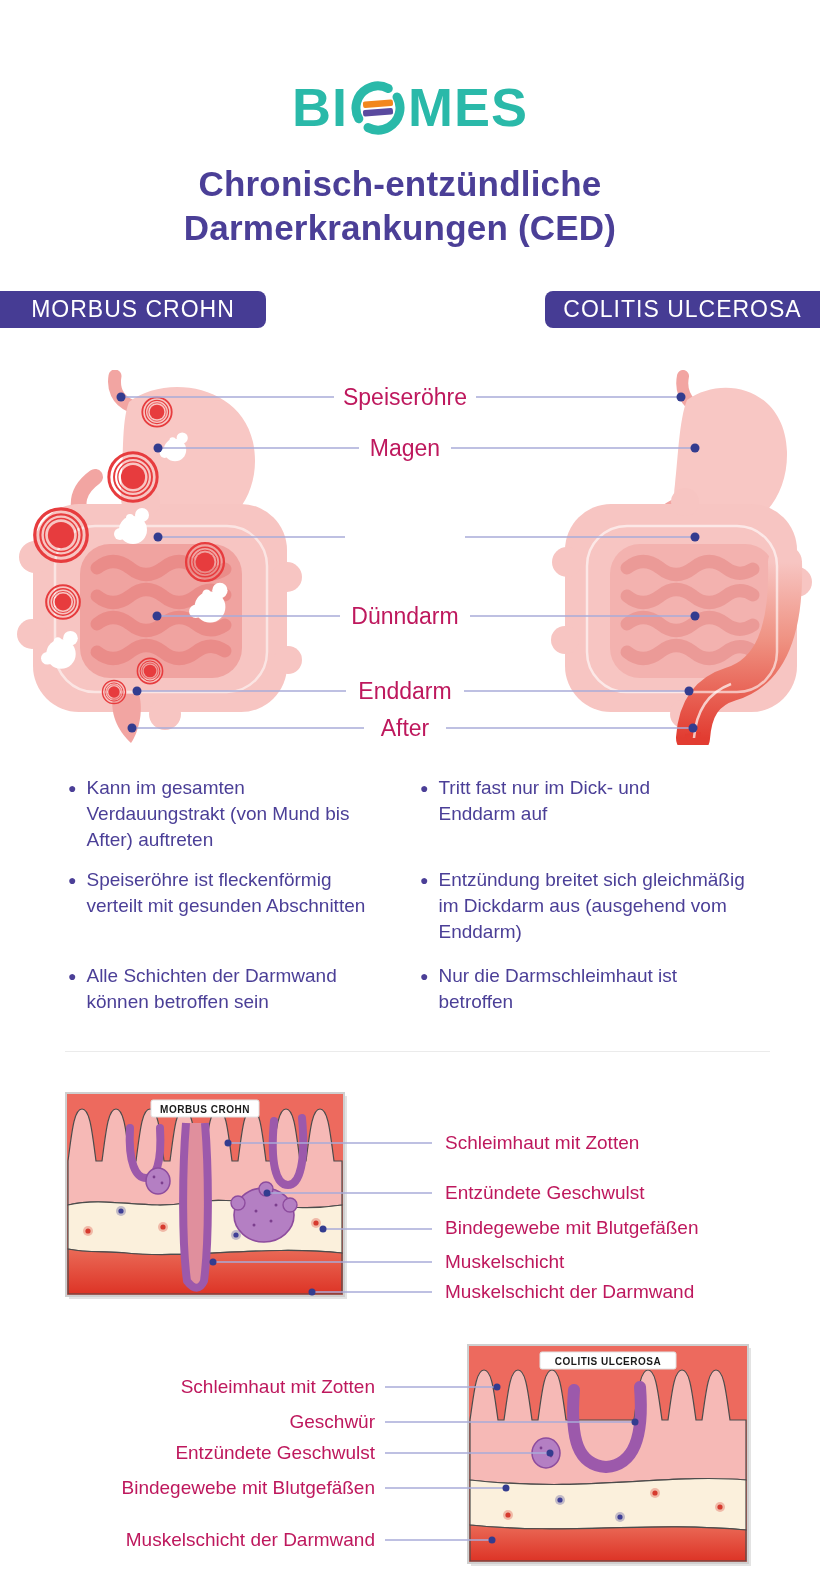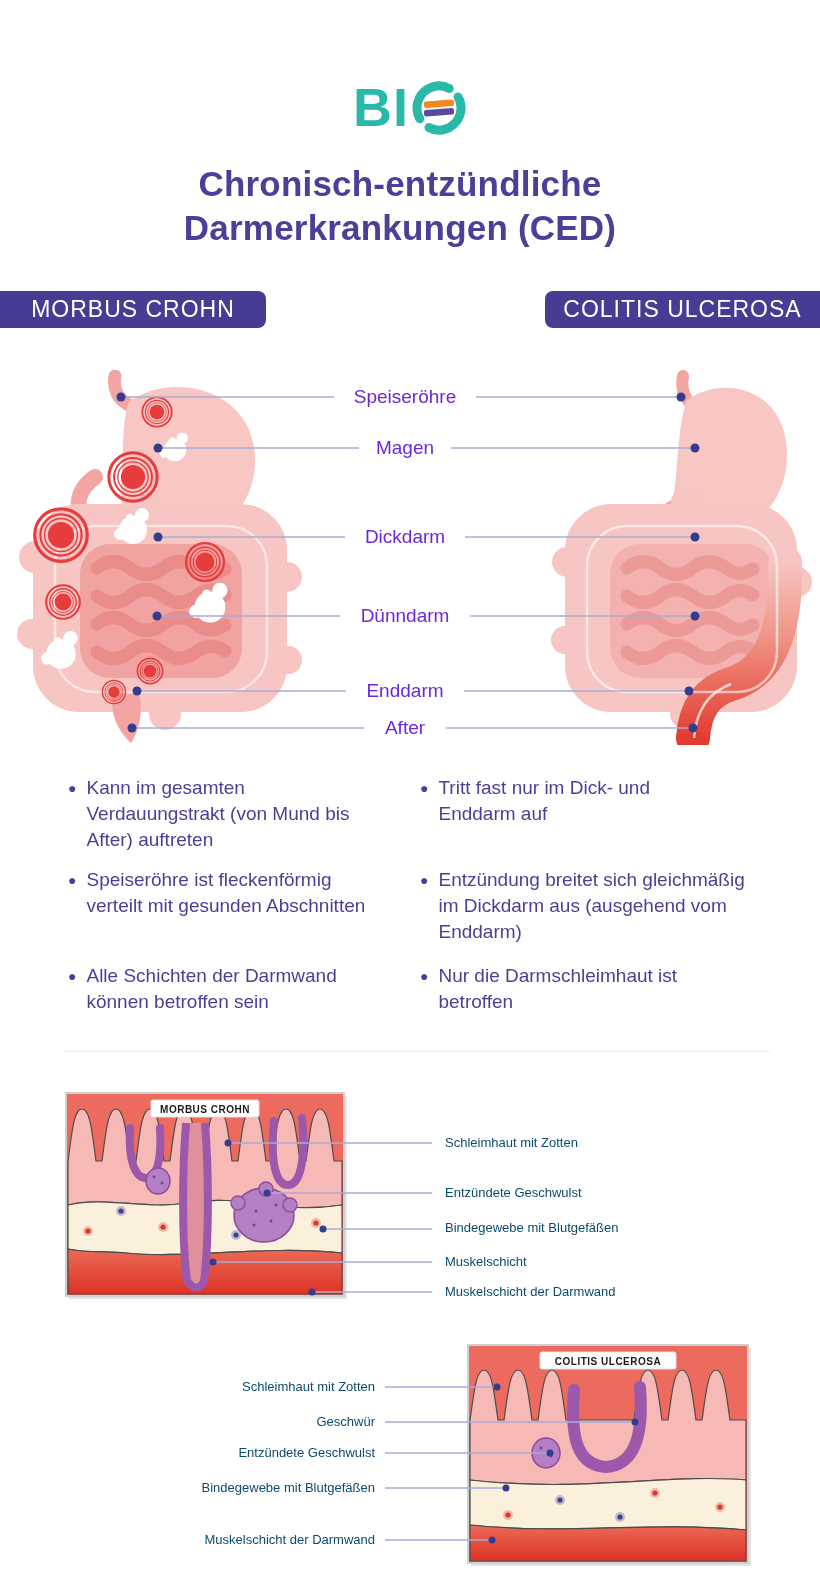--- a/index.html
+++ b/index.html
@@ -13,50 +13,51 @@
   .title{left:0;top:122px;width:800px;text-align:center;color:#4b3f97;
          font-size:35px;font-weight:700;line-height:44px;letter-spacing:.2px;}
 
   
   .badge{height:37px;background:#463c94;color:#fff;display:flex;align-items:center;justify-content:center;
          font-size:23px;letter-spacing:1px;font-weight:400;}
   .badge-left{left:0;top:251px;width:266px;border-radius:0 8px 8px 0;}
   .badge-right{left:545px;top:251px;width:275px;border-radius:8px 0 0 8px;}
 
   
-  .an-label{width:240px;left:285px;text-align:center;color:#6d28d9;font-size:19px;line-height:28px;height:28px;}
+  .an-label{width:240px;left:285px;text-align:center;color:#be185d;font-size:23px;line-height:28px;height:28px;}
 
   
   .bullet{display:flex;gap:10px;color:#4b3f97;font-size:19px;line-height:26px;}
   .b-dot{font-size:14px;line-height:26px;color:#4b3f97;}
 
   
   .divider{left:65px;top:1011px;width:705px;height:1px;background:#ebebeb;}
 
   
-  .t-label{color:#0c4a6e;font-size:13px;line-height:24px;height:24px;white-space:nowrap;}
+  .t-label{color:#be185d;font-size:19px;line-height:24px;height:24px;white-space:nowrap;}
   .t-label.right-align{text-align:right;}
 
   
   .bottom-bar{left:25px;top:1573px;width:770px;height:15px;background:#463c94;border-radius:8px;}
 
   svg{display:block;}
 </style>
 </head>
 <body>
 
 <div class="page">
 
   <div class="abs logo-row">
     <span class="logo-txt">BI</span>
     <svg width="56" height="56" viewBox="0 0 56 56">
       <circle cx="28" cy="29" r="22" fill="none" stroke="#2ab9a9" stroke-width="9" stroke-linecap="round" stroke-dasharray="56 13" transform="rotate(-30 28 29)"></circle>
       <rect x="13" y="21.5" width="30" height="6.5" rx="2" fill="#f2871d" transform="rotate(-4 28 25)"></rect>
       <rect x="13" y="30" width="30" height="6.5" rx="2" fill="#5a4a9f" transform="rotate(-4 28 33)"></rect>
     </svg>
+    <span class="logo-txt">MES</span>
   </div>
 
   <div class="abs title">
     <div>Chronisch-entzündliche</div>
     <div>Darmerkrankungen (CED)</div>
   </div>
 
   <div class="abs badge badge-left">MORBUS CROHN</div>
   <div class="abs badge badge-right">COLITIS ULCEROSA</div>
 
@@ -170,21 +171,20 @@
         <circle cx="695" cy="246" r="4.5"></circle>
       <circle cx="137" cy="321" r="4.5"></circle>
         <circle cx="689" cy="321" r="4.5"></circle>
       <circle cx="132" cy="358" r="4.5"></circle>
         <circle cx="693" cy="358" r="4.5"></circle>
     </g>
   </svg>
 
   <div class="abs an-label" style="top:343px">Speiseröhre</div>
   <div class="abs an-label" style="top:394px">Magen</div>
-  <div class="abs an-label" style="top:483px">Dickdarm</div>
   <div class="abs an-label" style="top:562px">Dünndarm</div>
   <div class="abs an-label" style="top:637px">Enddarm</div>
   <div class="abs an-label" style="top:674px">After</div>
 
   <div class="abs bullet" style="left:68px;top:735px;width:292px">
     <span class="b-dot">●</span>
     <span>Kann im gesamten Verdauungstrakt (von Mund bis After) auftreten</span>
   </div>
   <div class="abs bullet" style="left:68px;top:827px;width:310px">
     <span class="b-dot">●</span>

